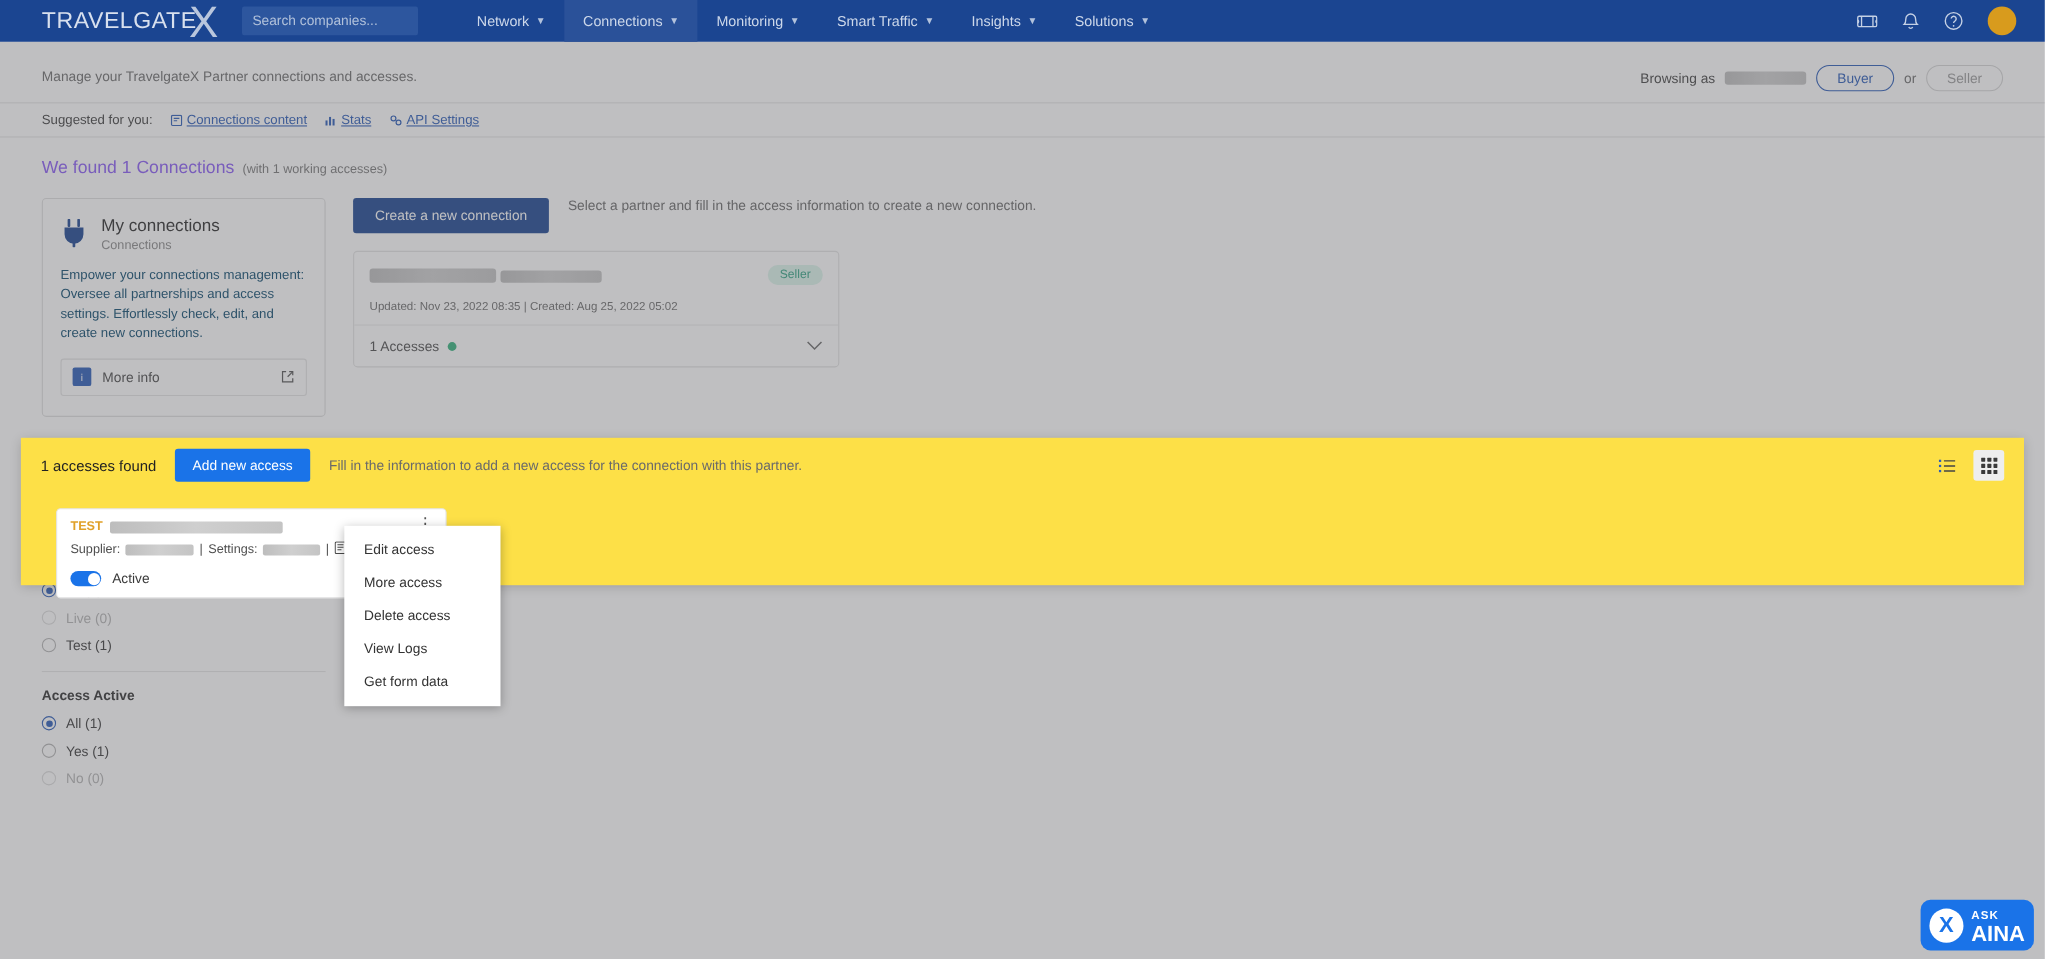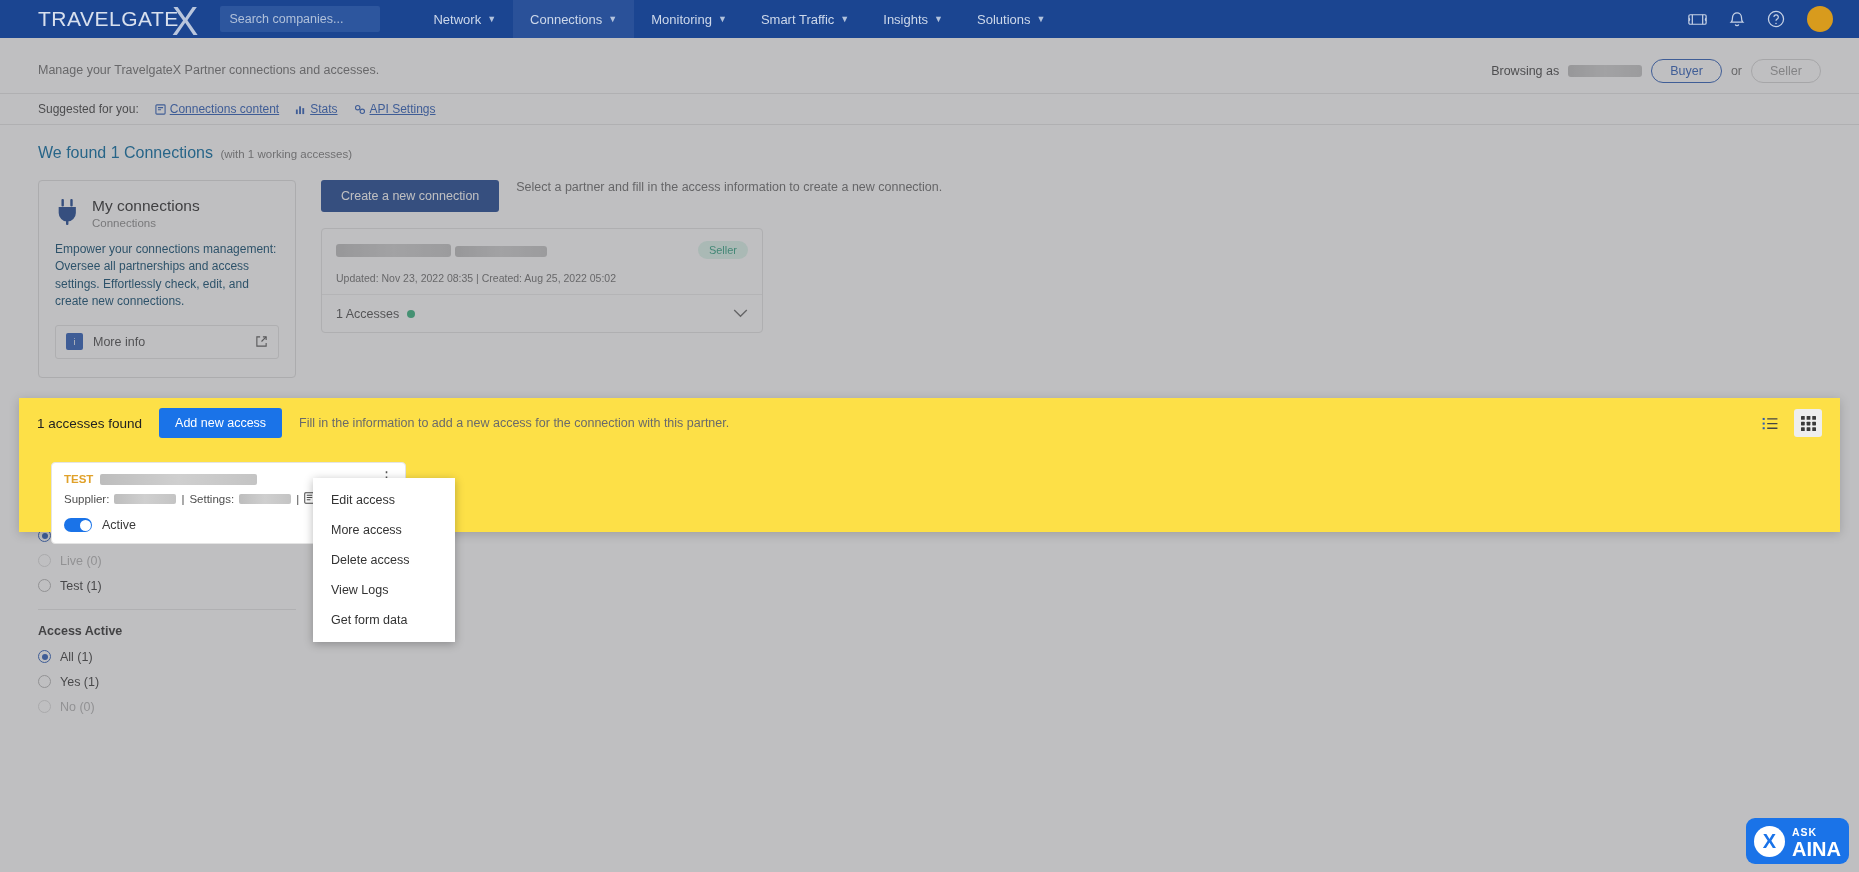--- a/index.html
+++ b/index.html
@@ -91,21 +91,21 @@
     height: 32px; display: flex; align-items: center;
     padding-left: 38px; gap: 8px; font-size: 12px; color: #3f3f3f;
   }
   .sugg-link {
     display: inline-flex; align-items: center; gap: 4px;
     color: #2b5cb8; text-decoration: underline; cursor: pointer; font-size: 12px;
     margin-left: 8px;
   }
 
   .found-line { padding: 19px 38px 0 38px; }
-  .found-title { font-size: 16px; color: #0369a1; display: inline; text-align: right; }
+  .found-title { font-size: 16px; color: #8b5cf6; display: inline; text-align: right; }
   .found-sub { font-size: 11.5px; color: #7a7a7a; display: inline; margin-left: 3px; }
 
   .content-row { display: flex; padding: 18px 38px 0 38px; gap: 25px; }
 
   
   .left-col { width: 258px; flex: 0 0 258px; }
   .info-card {
     border: 1px solid #e0e0e0; border-radius: 4px; padding: 16px 16px 18px 16px;
     background: #fff;
   }

